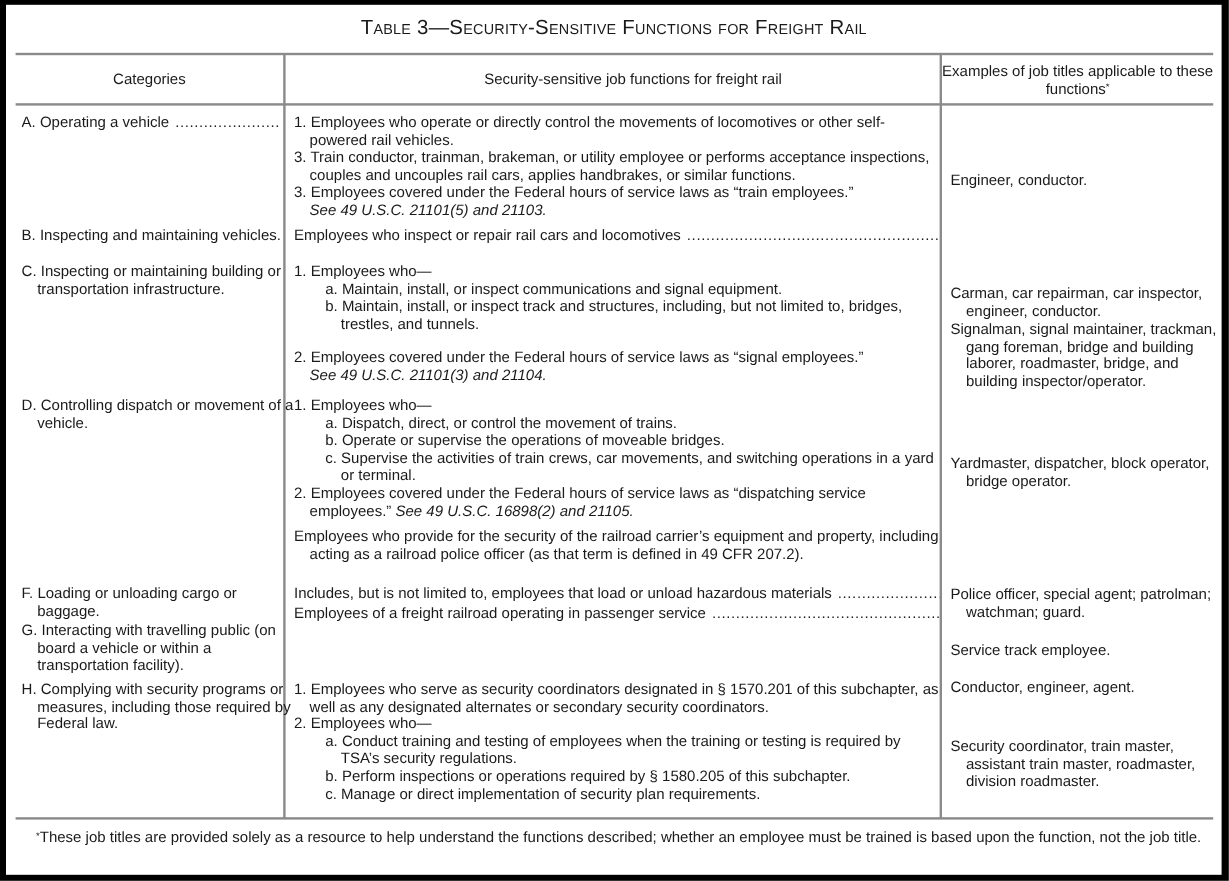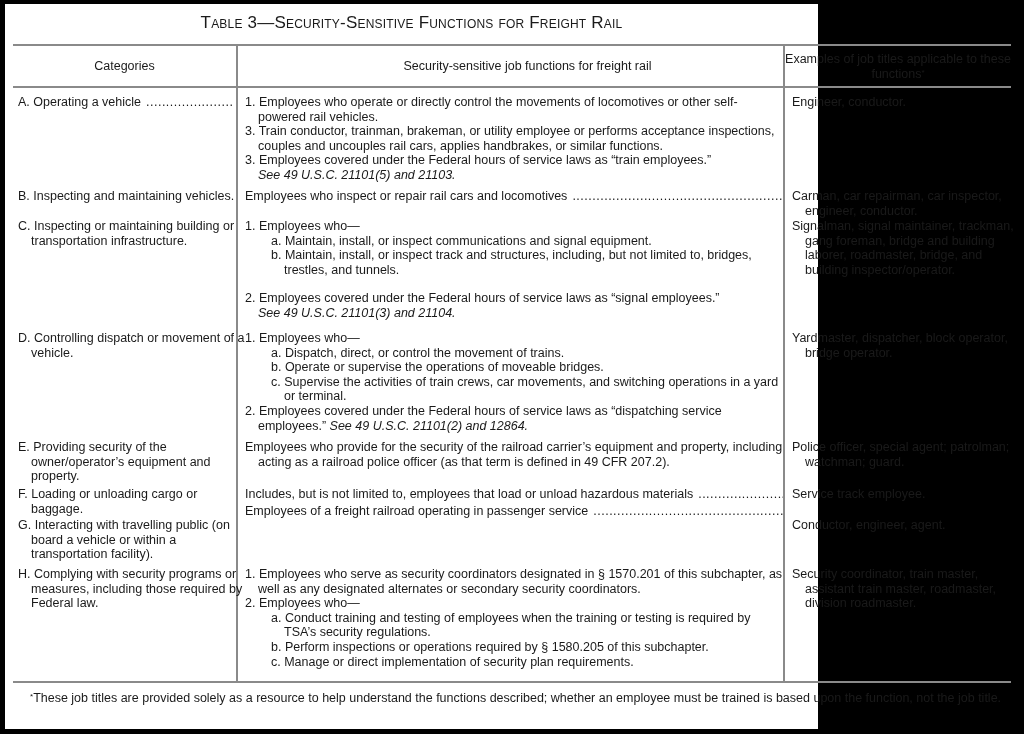--- a/index.html
+++ b/index.html
@@ -7,21 +7,21 @@
       width: 1024px; height: 734px;
       background: #000;
       position: relative;
       overflow: hidden;
       font-family: "Liberation Sans", sans-serif;
       color: #1a1a1a;
     }
     .page {
       position: absolute;
       left: 5px; top: 4px;
-      width: 813px; height: 725px;
+      width: 1013px; height: 725px;
       background: #fff;
     }
     .title {
       position: absolute;
       left: 0; right: 0; top: 9px;
       text-align: center;
       font-size: 17px;
       letter-spacing: 0.2px;
       font-variant: small-caps;
       color: #1a1a1a;
@@ -45,21 +45,21 @@
       font-size: 12.5px;
       line-height: 14px;
     }
     .cell {
       position: absolute;
       font-size: 12.5px;
       line-height: 14.6px;
     }
     .cat { left: 13px; width: 215px; }
     .fn  { left: 240px; width: 538px; }
-    .ex  { left: 787px; width: 218px; }
+    .ex  { left: 787px; width: 218px; margin-top: 48px; }
     .hang { padding-left: 13px; text-indent: -13px; }
     .num  { padding-left: 13px; text-indent: -13px; }
     .sub  { padding-left: 39px; text-indent: -13px; }
     .leader { display: flex; white-space: nowrap; overflow: hidden; }
     .leader .lt { flex: none; }
     .leader .dots { flex: 1; overflow: hidden; padding-left: 5px; letter-spacing: 0.5px; }
     .leader .dots::after { content: "......................................................................................................................................................."; }
     em { font-style: italic; }
     .footnote {
       position: absolute;
@@ -117,25 +117,24 @@
     <div style="padding-left:13px"><em>See 49 U.S.C. 21101(3) and 21104.</em></div>
   </div>
   <div class="cell ex hang" style="top:215px">Signalman, signal maintainer, trackman, gang foreman, bridge and building laborer, roadmaster, bridge, and building inspector/operator.</div>
 
   <div class="cell cat hang" style="top:327px">D. Controlling dispatch or movement of a vehicle.</div>
   <div class="cell fn" style="top:327px">
     <div class="num">1. Employees who—</div>
     <div class="sub">a. Dispatch, direct, or control the movement of trains.</div>
     <div class="sub">b. Operate or supervise the operations of moveable bridges.</div>
     <div class="sub">c. Supervise the activities of train crews, car movements, and switching operations in a yard or terminal.</div>
-    <div class="num"><span>2. Employees covered under the Federal hours of service laws as “dispatching service employees.”</span> <em>See 49 U.S.C. 21101(2) and 12864.</em></div>
+    <div class="num"><span>2. Employees covered under the Federal hours of service laws as “dispatching service employees.”</span> <em>See 49 U.S.C. 16898(2) and 21105.</em></div>
   </div>
   <div class="cell ex hang" style="top:327px">Yardmaster, dispatcher, block operator, bridge operator.</div>
 
-  <div class="cell cat hang" style="top:436px">E. Providing security of the owner/operator’s equipment and property.</div>
   <div class="cell fn hang" style="top:436px">Employees who provide for the security of the railroad carrier’s equipment and property, including acting as a railroad police officer (as that term is defined in 49 CFR 207.2).</div>
   <div class="cell ex hang" style="top:436px">Police officer, special agent; patrolman; watchman; guard.</div>
 
   <div class="cell cat hang" style="top:483px">F. Loading or unloading cargo or baggage.</div>
   <div class="cell fn leader" style="top:483px">
       <span class="lt">Includes, but is not limited to, employees that load or unload hazardous materials</span>
       <span class="dots"></span>
     </div>
   <div class="cell ex hang" style="top:483px">Service track employee.</div>
 

